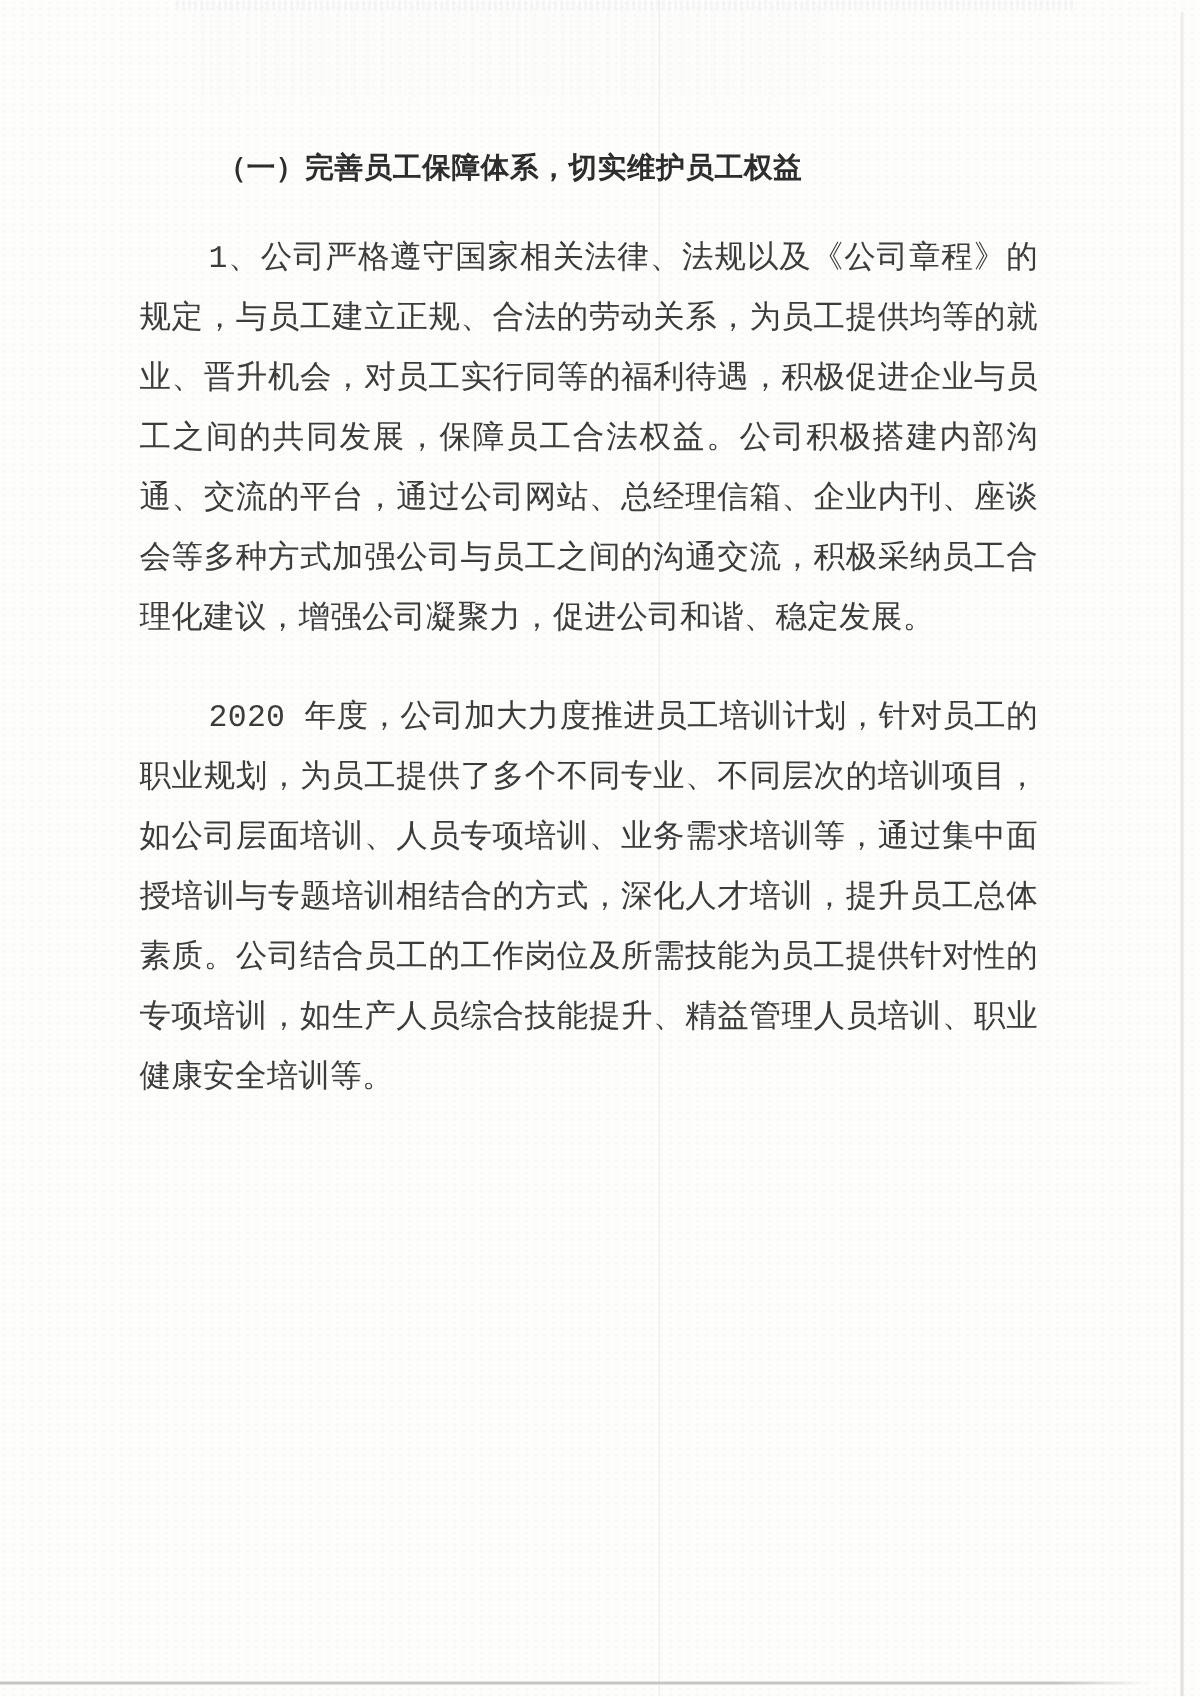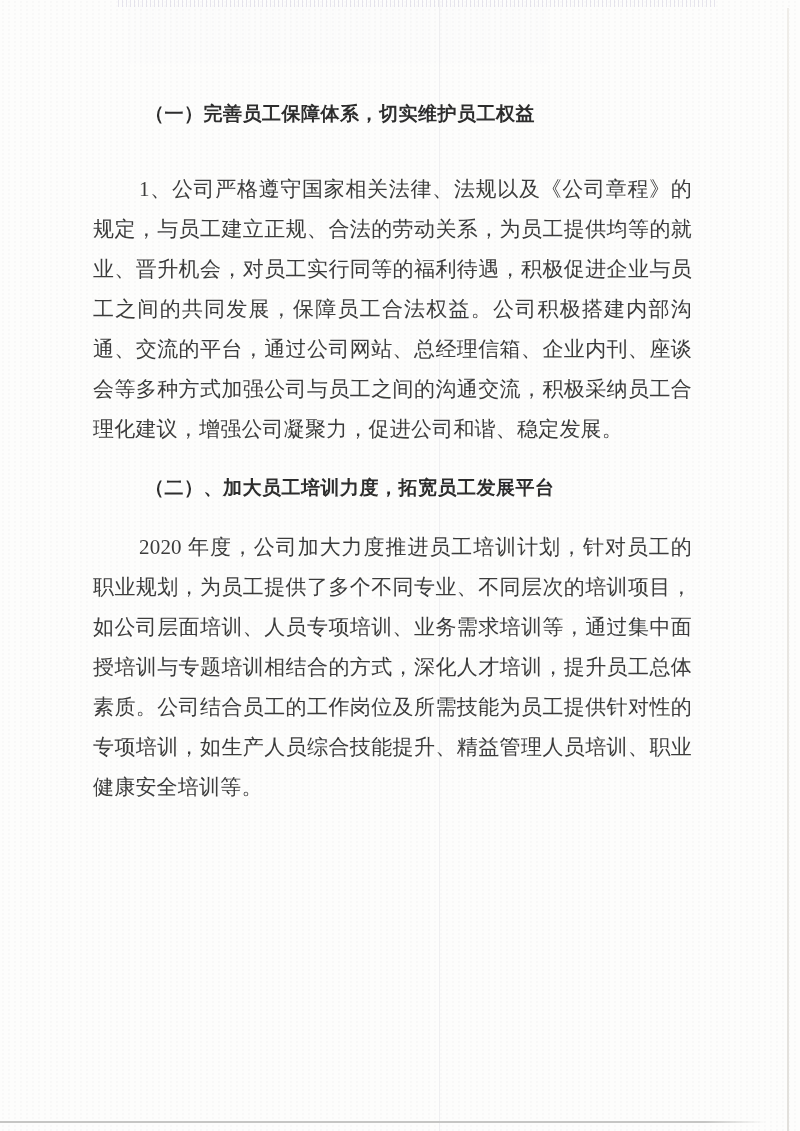--- a/index.html
+++ b/index.html
@@ -8,21 +8,21 @@
     background: #ffffff;
   }
   .page {
     position: relative;
     width: 800px;
     height: 1131px;
     overflow: hidden;
     background-color: #fdfdfc;
     background-image: radial-gradient(rgba(168,168,178,0.055) 1px, rgba(0,0,0,0) 1.2px);
     background-size: 6px 4px;
-    font-family: Liberation Serif, serif;
+    font-family: Liberation Mono, monospace;
   }
   
   .noise-top {
     position: absolute;
     left: 118px; top: 0;
     width: 600px; height: 7px;
     background: repeating-linear-gradient(90deg,
       rgba(150,145,185,0.30) 0 1px,
       rgba(0,0,0,0) 1px 4px);
     filter: blur(0.6px);
@@ -77,21 +77,21 @@
   .sec2 { margin-top: 25px; }
   .para {
     margin: 0;
     font-size: 21px;
     line-height: 40px;
     text-align: justify;
     text-indent: 46px;
     color: #3c3c3c;
     letter-spacing: 0.2px;
   }
-  .p1 { margin-top: 42px; }
+  .p1 { margin-top: 27px; }
   .p2 { margin-top: 20px; }
   .p3 { margin-top: 26px; }
 </style>
 </head>
 <body>
 
 <div class="page">
 
   <div class="noise-top"></div>
   <div class="noise-top-soft"></div>
@@ -99,18 +99,17 @@
   <div class="right-edge"></div>
   <div class="bottom-edge"></div>
 
   <div class="content">
 
     <h2 class="sec sec1">（一）完善员工保障体系，切实维护员工权益</h2>
 
     <p class="para p1">1、公司严格遵守国家相关法律、法规以及《公司章程》的规定，与员工建立正规、合法的劳动关系，为员工提供均等的就业、晋升机会，对员工实行同等的福利待遇，积极促进企业与员工之间的共同发展，保障员工合法权益。公司积极搭建内部沟通、交流的平台，通过公司网站、总经理信箱、企业内刊、座谈会等多种方式加强公司与员工之间的沟通交流，积极采纳员工合理化建议，增强公司凝聚力，促进公司和谐、稳定发展。</p>
 
 
-    <h2 class="sec sec2">（二）、加大员工培训力度，拓宽员工发展平台</h2>
 
     <p class="para p3">2020 年度，公司加大力度推进员工培训计划，针对员工的职业规划，为员工提供了多个不同专业、不同层次的培训项目，如公司层面培训、人员专项培训、业务需求培训等，通过集中面授培训与专题培训相结合的方式，深化人才培训，提升员工总体素质。公司结合员工的工作岗位及所需技能为员工提供针对性的专项培训，如生产人员综合技能提升、精益管理人员培训、职业健康安全培训等。</p>
 
   </div>
 </div>
 
 </body></html>

